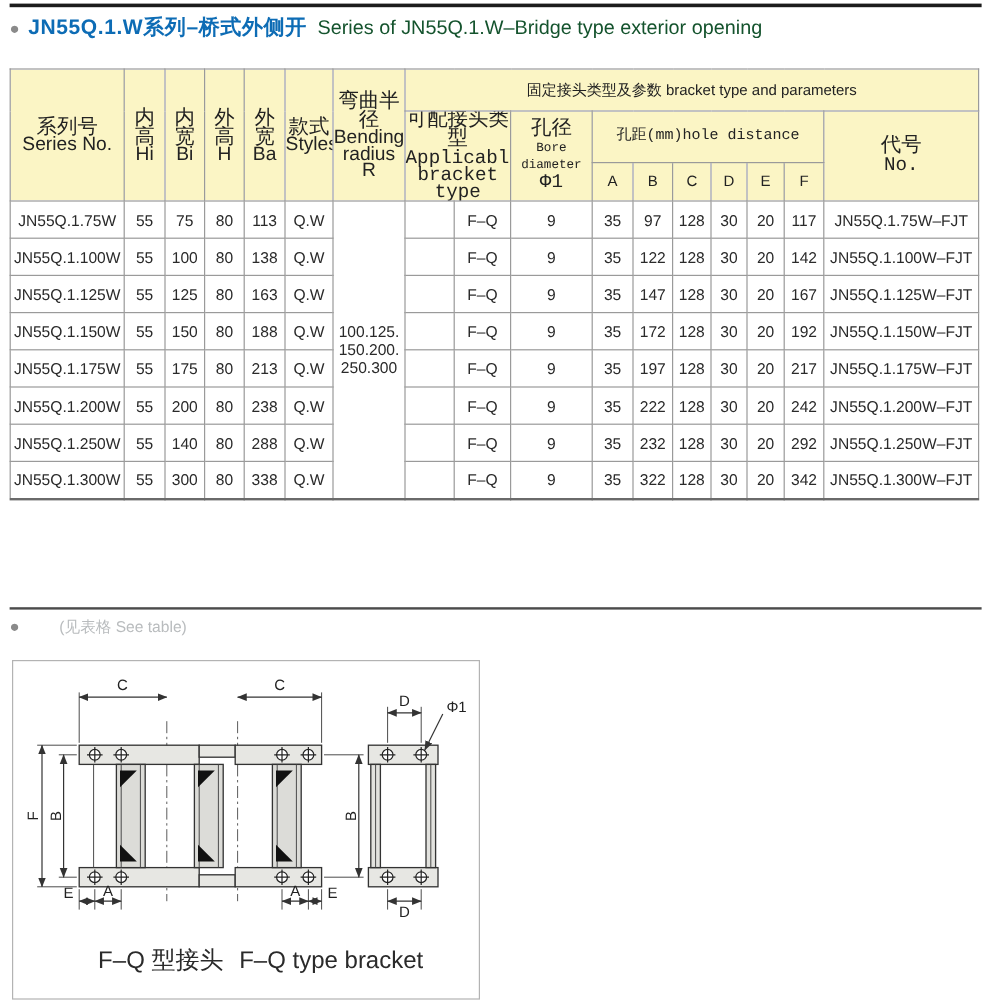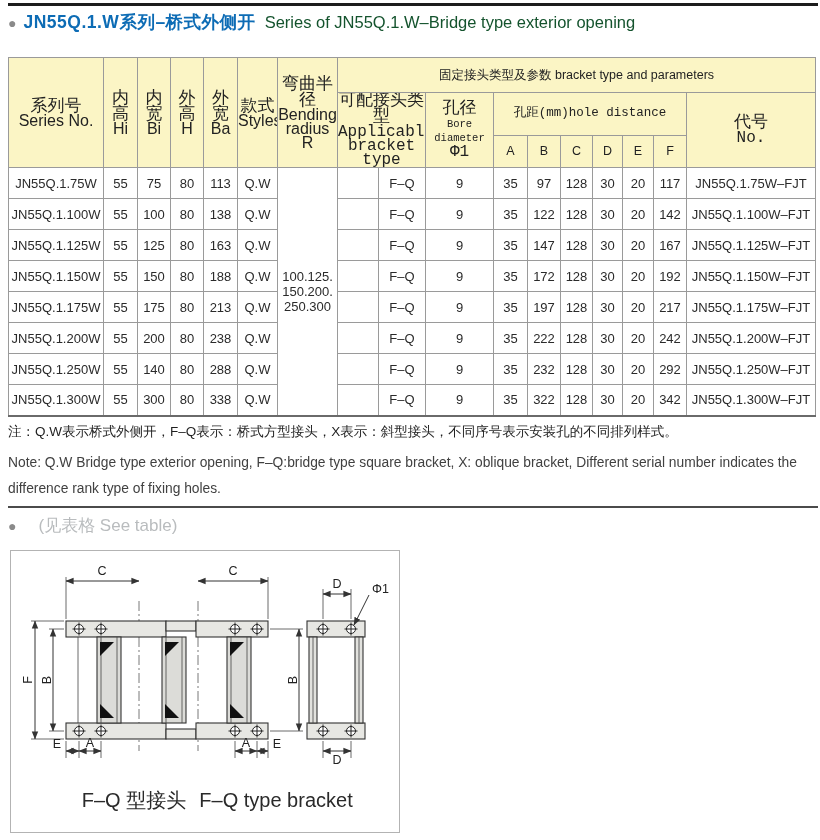--- a/index.html
+++ b/index.html
@@ -3,21 +3,21 @@
 <meta charset="utf-8">
 <style>
   html,body{margin:0;padding:0;background:#fff;}
   #page{position:relative;width:820px;height:840px;background:#fff;overflow:hidden;
         font-family:"Liberation Sans","DejaVu Sans",sans-serif;}
   .topline{position:absolute;left:8px;top:3px;width:810px;height:3px;background:#1c1c1c;}
   .sec-title{position:absolute;left:8px;display:flex;align-items:baseline;white-space:nowrap;}
   .sec-title .bullet{color:#8a8a8a;font-size:14px;margin-right:7px;}
   .sec-title .zh{color:#0d6cb5;font-weight:bold;font-size:17.5px;letter-spacing:.5px;}
   .sec-title .en{color:#14532d;font-size:16.5px;margin-left:9px;}
-  .sec-title .see{color:#b9bcbe;font-size:17px;margin-left:15px;}
+  .sec-title .see{color:#b9bcbe;font-size:13px;margin-left:26px;}
   #title1{top:10px;}
   #title2{top:514px;}
   .divider{position:absolute;left:8px;top:506px;width:810px;height:2px;background:#4b4b4b;}
   
   #tablewrap{position:absolute;left:8px;top:57px;}
   table.spec{border-collapse:collapse;table-layout:fixed;width:807px;
              border:1px solid #9a9a9a;border-bottom:2px solid #6a6a6a;}
   table.spec th,table.spec td{border:1px solid #9a9a9a;text-align:center;padding:0;
              color:#222;overflow:hidden;}
   table.spec th{background:#fbf5c5;font-weight:normal;font-size:12.5px;line-height:15px;
@@ -286,24 +286,20 @@
       <td>128</td>
       <td>30</td>
       <td>20</td>
       <td>342</td>
       <td class="code-cell">JN55Q.1.300W–FJT</td>
     </tr>
   </tbody>
       </table>
   </div>
 
-  <div id="notes">
-    <p id="note-zh">注：Q.W表示桥式外侧开，F–Q表示：桥式方型接头，X表示：斜型接头，不同序号表示安装孔的不同排列样式。</p>
-    <p id="note-en">Note: Q.W Bridge type exterior opening, F–Q:bridge type square bracket, X: oblique bracket, Different serial number indicates the difference rank type of fixing holes.</p>
-  </div>
 
   <div class="divider"></div>
 
   <div id="title2" class="sec-title">
     <span class="bullet">●</span>
     <span class="see">(见表格 See table)</span>
   </div>
 
   <div id="figbox">
     <svg width="386" height="279" viewBox="0 0 386 279">

